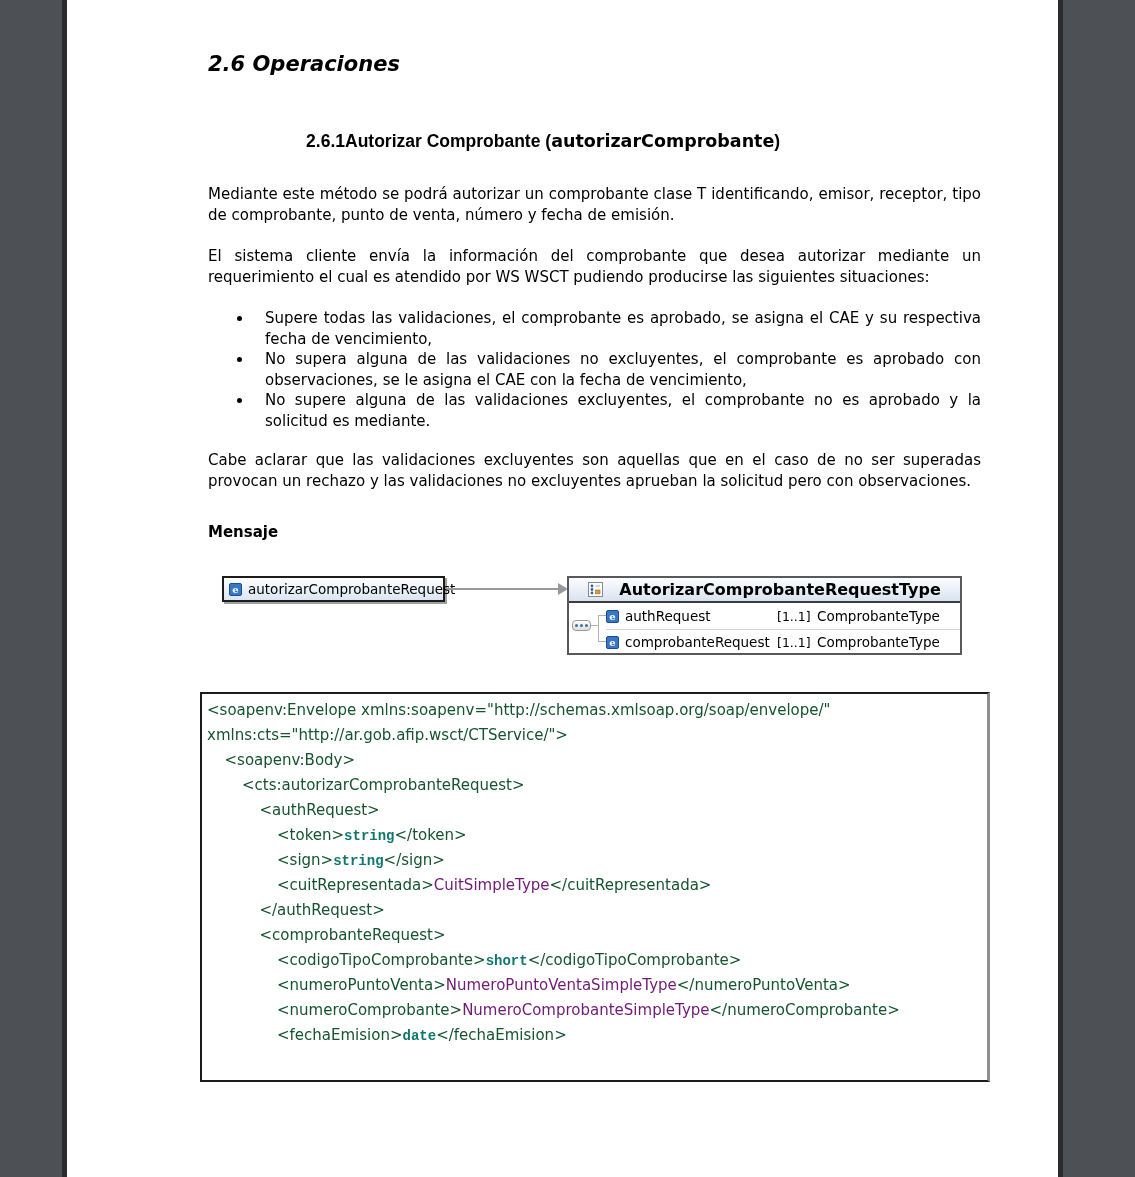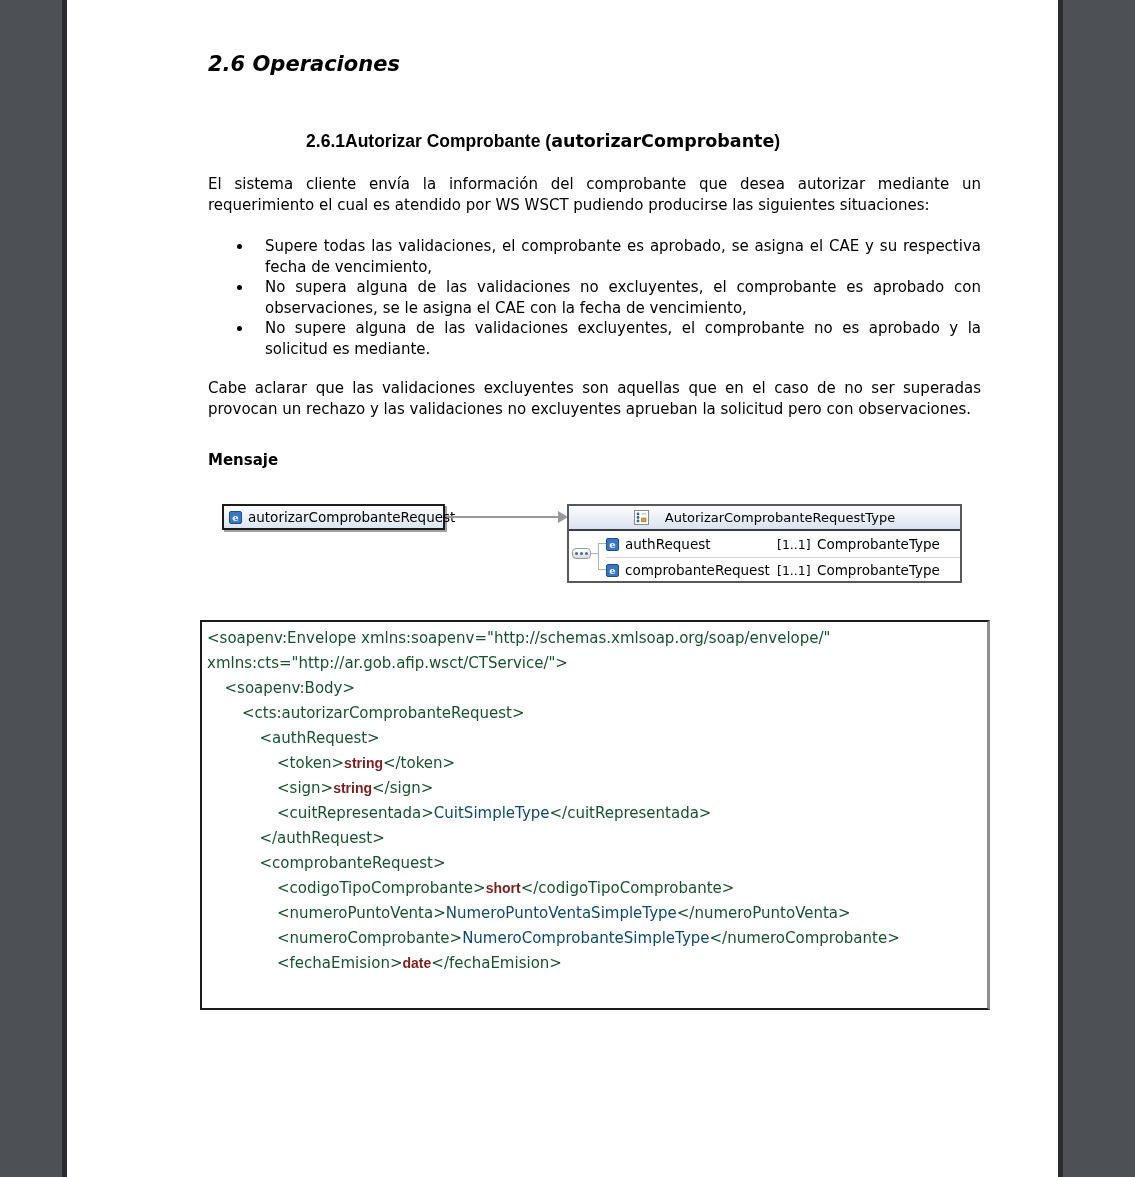--- a/index.html
+++ b/index.html
@@ -79,21 +79,22 @@
     border-left:10px solid #97999c;border-top:6px solid transparent;border-bottom:6px solid transparent;
   }
   .type-box{
     position:absolute;left:359px;top:0;width:395px;height:79px;box-sizing:border-box;
     border:2px solid #58595b;background:#fff;
   }
   .type-header{
     height:23px;border-bottom:2px solid #3c3c3e;
     background:linear-gradient(#fcfdfe,#d9e3f0);
     display:flex;align-items:center;justify-content:center;gap:16px;
-    font-size:13px;
+    font-size:16px;
+    font-weight:bold;
   }
   .type-rows{position:relative;}
   .type-row{
     height:26px;display:flex;align-items:center;padding-left:37px;box-sizing:border-box;
     position:relative;font-size:13.5px;
   }
   .type-row + .type-row:before{
     content:"";position:absolute;left:37px;right:0;top:0;height:1px;background:#d6d6d6;
   }
   .row-name{margin-left:6px;width:152px;flex:none;white-space:nowrap;}
@@ -115,38 +116,39 @@
     margin-top:36px;margin-left:-8px;width:790px;height:390px;box-sizing:border-box;
     border:2px solid #1b1b1b;border-right:3px solid #8f8f8f;
     background:#fff;padding:4px 0 0 3px;overflow:hidden;
   }
   .code-line{
     height:25px;line-height:25px;font-size:15px;white-space:nowrap;
     font-family:"DejaVu Sans",sans-serif;
   }
   .seg-tag{color:#14532d;}
   .seg-prim{
-    font-family:Liberation Sans, sans-serif;font-weight:bold;
-    font-size:14px;color:#7f1d1d;
-  }
-  .seg-type{color:#0c4a6e;}
+    font-family:Liberation Mono, monospace;font-weight:bold;
+    font-size:14px;color:#0f766e;
+  }
+  .seg-type{color:#701a75;}
 </style>
 </head>
 <body>
 
 <div class="page">
   <div class="content">
 
     <div class="h1">2.6 Operaciones</div>
 
     <div class="h2">
       <span class="h2-num">2.6.1</span>
       <span><span>Autorizar Comprobante (</span><span class="h2-method">autorizarComprobante</span><span>)</span></span>
     </div>
 
+    <p class="para first">Mediante este método se podrá autorizar un comprobante clase T identificando, emisor, receptor, tipo de comprobante, punto de venta, número y fecha de emisión.</p>
 
     <p class="para">El sistema cliente envía la información del comprobante que desea autorizar mediante un requerimiento el cual es atendido por WS WSCT pudiendo producirse las siguientes situaciones:</p>
 
     <div class="bullets" id="bullet-list">
         <div class="bullet">
           <div class="bullet-dot-col">
             <span class="dot"></span>
           </div>
           <div class="bullet-text">Supere todas las validaciones, el comprobante es aprobado, se asigna el CAE y su respectiva fecha de vencimiento,</div>
         </div>

